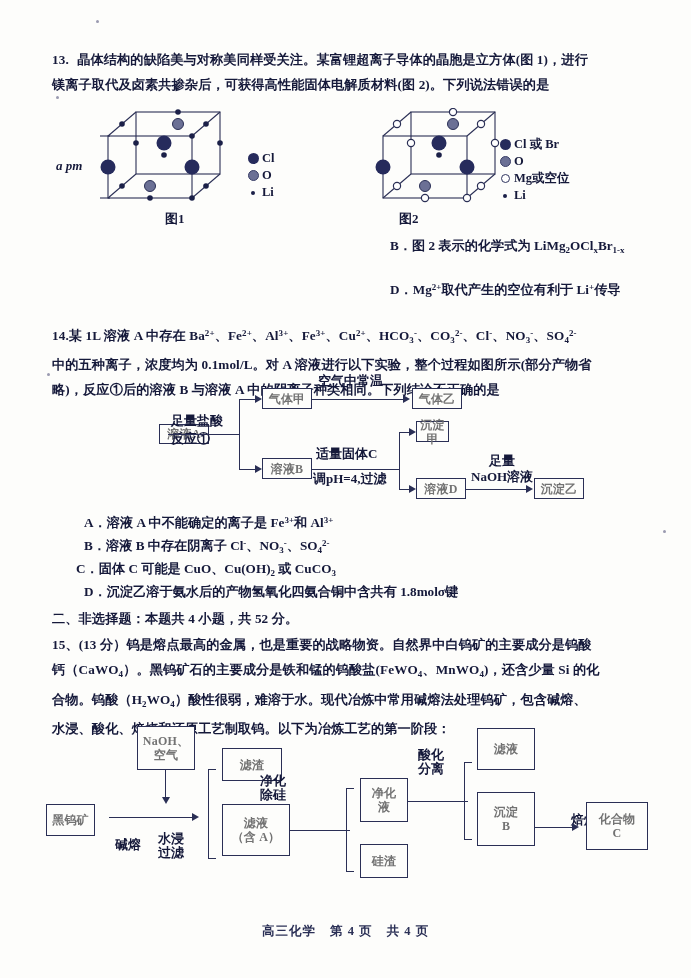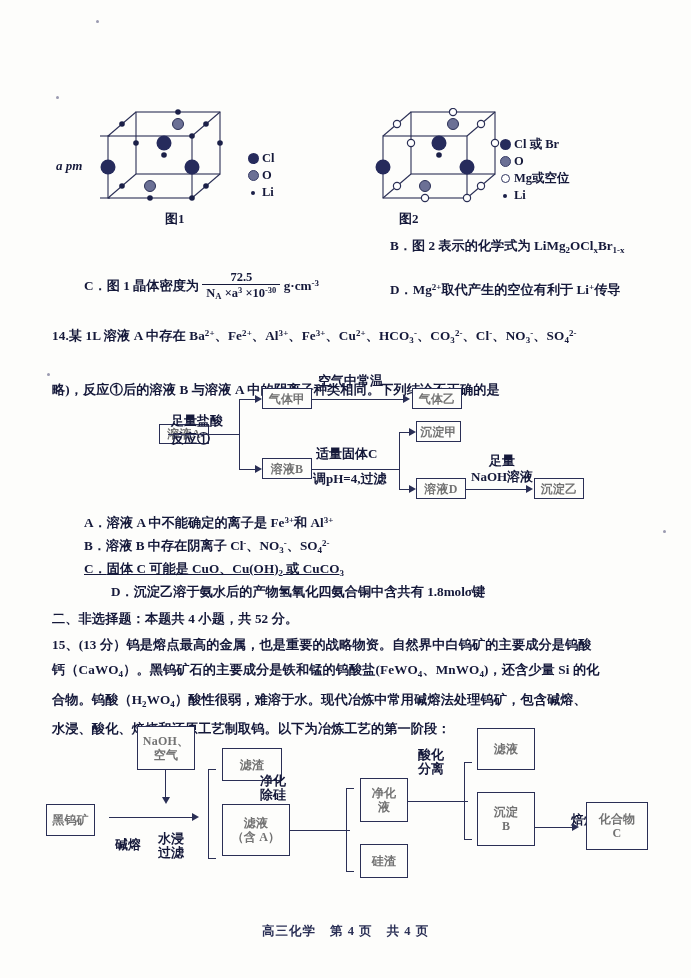--- a/index.html
+++ b/index.html
@@ -148,20 +148,25 @@
 </head>
 <body>
 
 <div class="page">
 
   <div class="speck" style="left:96px; top:20px;"></div>
   <div class="speck" style="left:56px; top:96px;"></div>
   <div class="speck" style="left:47px; top:373px;"></div>
   <div class="speck" style="left:663px; top:530px;"></div>
 
+  <div class="qtext" style="left:52px; top:47px; width:600px;">
+    <span>13.</span>
+    <span style="margin-left:5px;">晶体结构的缺陷美与对称美同样受关注。某富锂超离子导体的晶胞是立方体(图 1)，进行</span><br>
+    <span>镁离子取代及卤素共掺杂后，可获得高性能固体电解质材料(图 2)。下列说法错误的是</span>
+  </div>
 
   <div class="cellbox" style="left:100px; top:108px; width:160px; height:100px;">
     <svg width="160" height="100" viewBox="0 0 160 100">
       <g stroke="#2a2f55" stroke-width="1.1" fill="none">
 
         <rect x="36" y="4" width="84" height="62"></rect>
 
         <rect x="8" y="28" width="84" height="62"></rect>
 
         <line x1="36" y1="4" x2="8" y2="28"></line>
@@ -280,35 +285,27 @@
           <i class="dot-li"></i>
         </span>
       <span>Li</span>
     </div>
   </div>
   <div class="figlabel" style="left:399px; top:210px;">图2</div>
 
   <div class="opt" style="left:390px; top:237px;">
     <span>B．</span>图 2 表示的化学式为 LiMg<sub>2</sub>OCl<sub>x</sub>Br<sub>1-x</sub>
   </div>
-  <div class="opt" style="left:84px; top:271px;">
-    <span>C．</span><span>图 1 晶体密度为</span>
-    <span class="frac">
-      <span class="num">72.5</span>
-      <span class="den">N<sub>A</sub> ×a<sup>3</sup> ×10<sup>-30</sup></span>
-    </span>
-    <span>g·cm<sup>-3</sup></span>
-  </div>
   <div class="opt" style="left:390px; top:281px;">
     <span>D．</span>Mg<sup>2+</sup>取代产生的空位有利于 Li<sup>+</sup>传导
   </div>
 
   <div class="qtext" style="left:52px; top:321px; width:610px;">
     <span>14.</span><span>某 1L 溶液 A 中存在 Ba<sup>2+</sup>、Fe<sup>2+</sup>、Al<sup>3+</sup>、Fe<sup>3+</sup>、Cu<sup>2+</sup>、HCO<sub>3</sub><sup>-</sup>、CO<sub>3</sub><sup>2-</sup>、Cl<sup>-</sup>、NO<sub>3</sub><sup>-</sup>、SO<sub>4</sub><sup>2-</sup></span><br>
-    <br>
+    <span>中的五种离子，浓度均为 0.1mol/L。对 A 溶液进行以下实验，整个过程如图所示(部分产物省</span><br>
     <span>略)，反应①后的溶液 B 与溶液 A 中的阴离子种类相同。下列结论不正确的是</span>
   </div>
 
   <div class="flow" style="left:110px; top:386px; width:460px; height:120px;">
 
     <div class="fbox" style="left:8px; top:38px; width:50px; height:20px;margin-left:41px;">溶液A</div>
     <div class="flabel" style="left:61px; top:28px;text-align:center;">足量盐酸</div>
     <div class="flabel" style="left:61px; top:46px;">反应①</div>
 
     <div class="ln h" style="left:58px; top:47.5px; width:72px;"></div>
@@ -329,41 +326,41 @@
     <div class="flabel" style="left:206px; top:61px;">适量固体C</div>
     <div class="flabel" style="left:203px; top:86px;">调pH=4,过滤</div>
 
     <div class="ln h" style="left:202px; top:82.5px; width:88px;"></div>
     <div class="ln v" style="left:289px; top:46px; height:58px;"></div>
     <div class="ln h" style="left:289px; top:45.5px; width:12px;"></div>
     <div class="arrowhead" style="left:299px; top:42px;"></div>
     <div class="ln h" style="left:289px; top:102.5px; width:12px;"></div>
     <div class="arrowhead" style="left:299px; top:99px;"></div>
 
-    <div class="fbox" style="left:306px; top:35px; width:45px; height:21px;">沉淀甲</div>
+    <div class="fbox" style="left:306px; top:35px; width:33px; height:21px;">沉淀甲</div>
 
     <div class="fbox" style="left:306px; top:92px; width:50px; height:21px;">溶液D</div>
     <div class="flabel" style="left:379px; top:68px;">足量</div>
     <div class="flabel" style="left:361px; top:84px;">NaOH溶液</div>
     <div class="ln h" style="left:356px; top:102.5px; width:62px;"></div>
     <div class="arrowhead" style="left:416px; top:99px;"></div>
 
     <div class="fbox" style="left:424px; top:92px; width:50px; height:21px;">沉淀乙</div>
   </div>
 
   <div class="opt" style="left:84px; top:514px;">
     <span>A．</span>溶液 A 中不能确定的离子是 Fe<sup>3+</sup>和 Al<sup>3+</sup>
   </div>
   <div class="opt" style="left:84px; top:537px;">
     <span>B．</span>溶液 B 中存在阴离子 Cl<sup>-</sup>、NO<sub>3</sub><sup>-</sup>、SO<sub>4</sub><sup>2-</sup>
   </div>
-  <div class="opt" style="left:84px; top:560px;text-decoration:underline;">
+  <div class="opt" style="left:76px; top:560px;">
     <span>C．</span>固体 C 可能是 CuO、Cu(OH)<sub>2</sub> 或 CuCO<sub>3</sub>
   </div>
-  <div class="opt" style="left:84px; top:583px;margin-left:27px;">
+  <div class="opt" style="left:84px; top:583px;">
     <span>D．</span>沉淀乙溶于氨水后的产物氢氧化四氨合铜中含共有 1.8molσ键
   </div>
 
   <div class="qtext" style="left:52px; top:606px;">二、非选择题：本题共 4 小题，共 52 分。</div>
 
   <div class="qtext" style="left:52px; top:632px; width:610px;">
     <span>15、</span><span>(13 分）</span><span>钨是熔点最高的金属，也是重要的战略物资。自然界中白钨矿的主要成分是钨酸</span><br>
     <span>钙（CaWO<sub>4</sub>）。黑钨矿石的主要成分是铁和锰的钨酸盐(FeWO<sub>4</sub>、MnWO<sub>4</sub>)，还含少量 Si 的化</span><br>
     <span>合物。钨酸（H<sub>2</sub>WO<sub>4</sub>）酸性很弱，难溶于水。现代冶炼中常用碱熔法处理钨矿，包含碱熔、</span><br>
     <span>水浸、酸化、焙烧和还原工艺制取钨。以下为冶炼工艺的第一阶段：</span>

